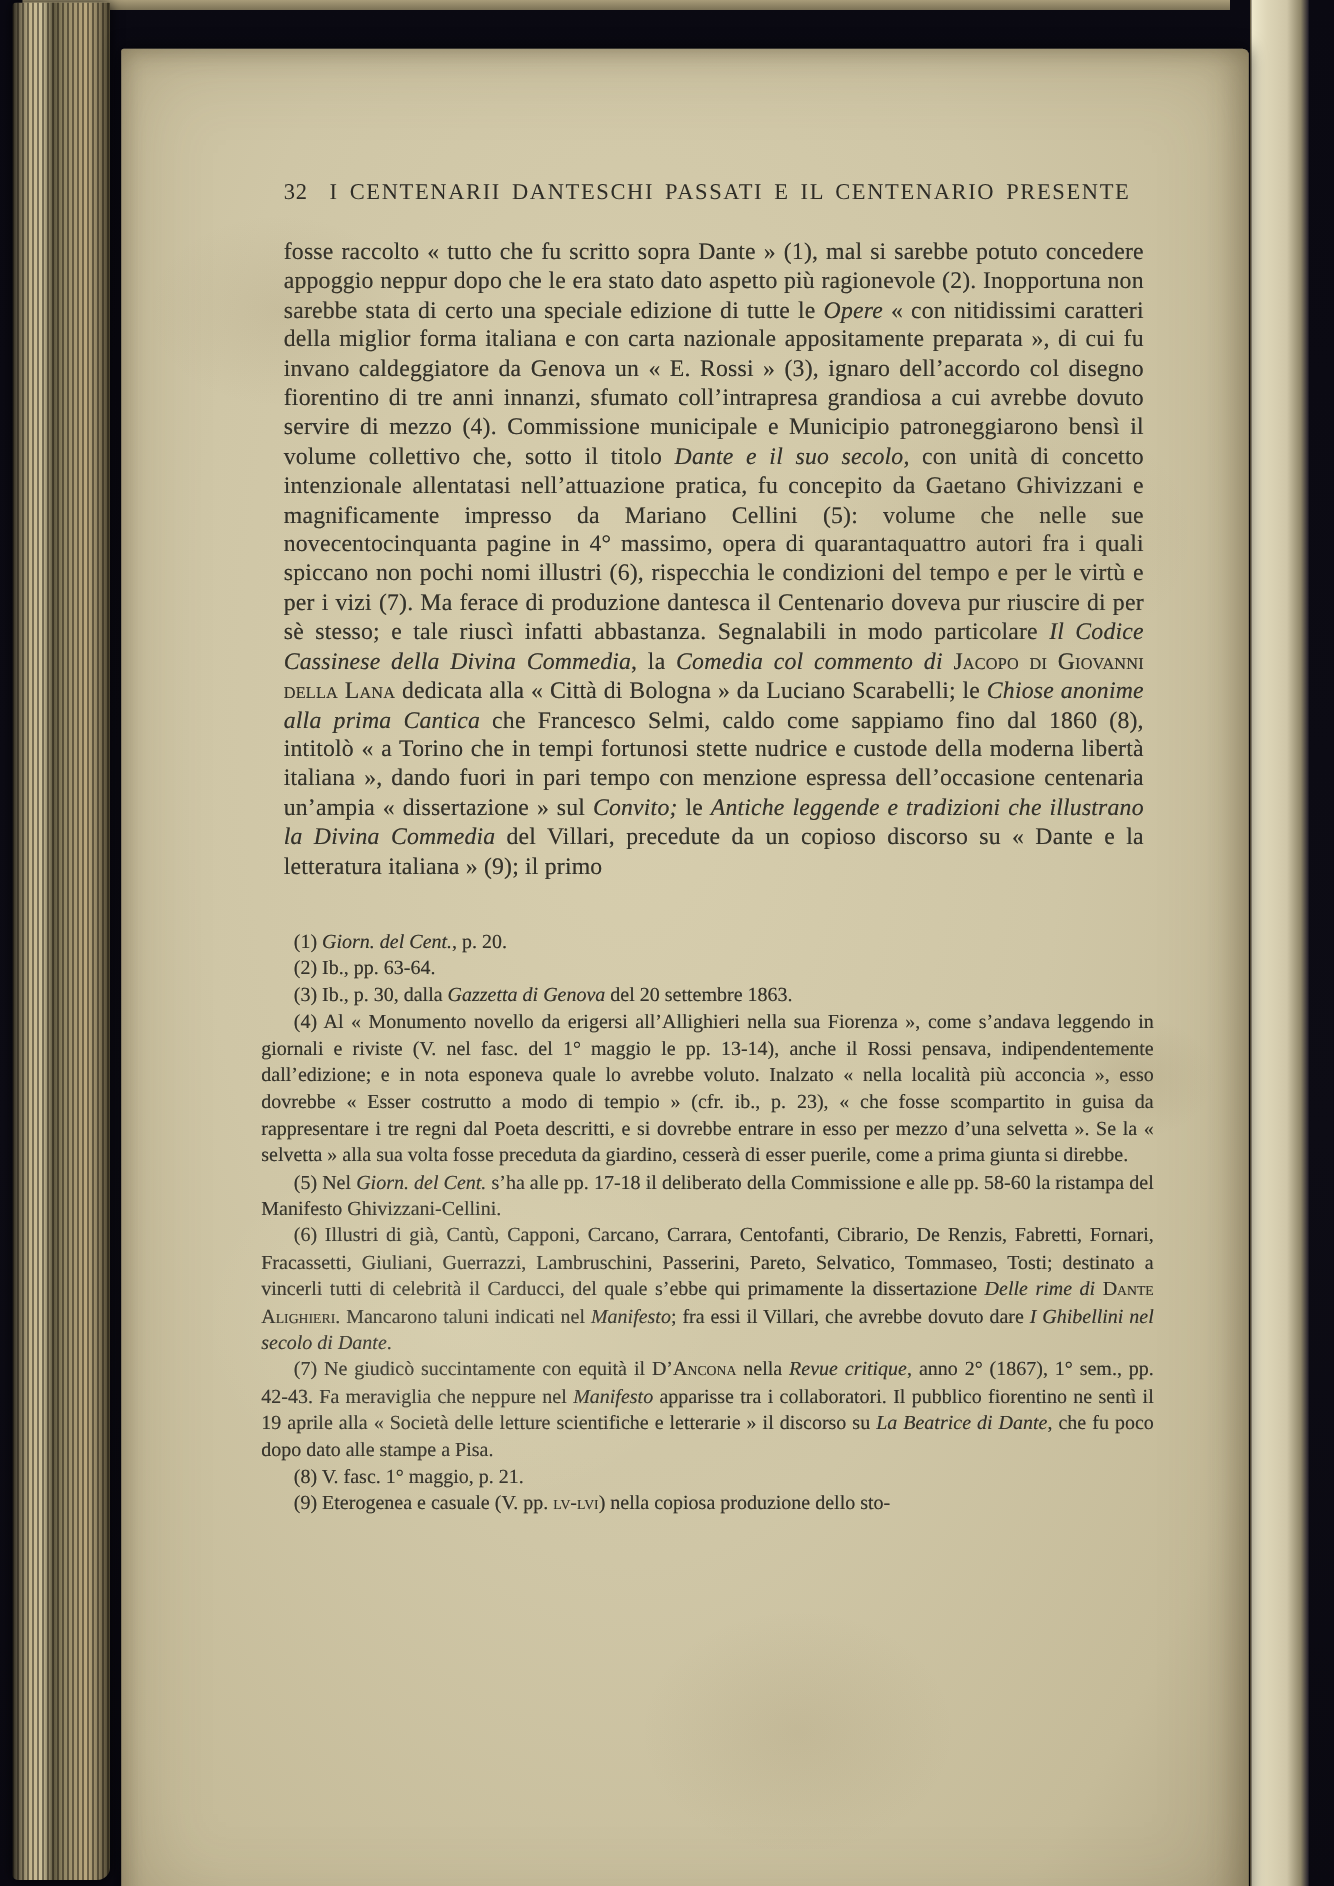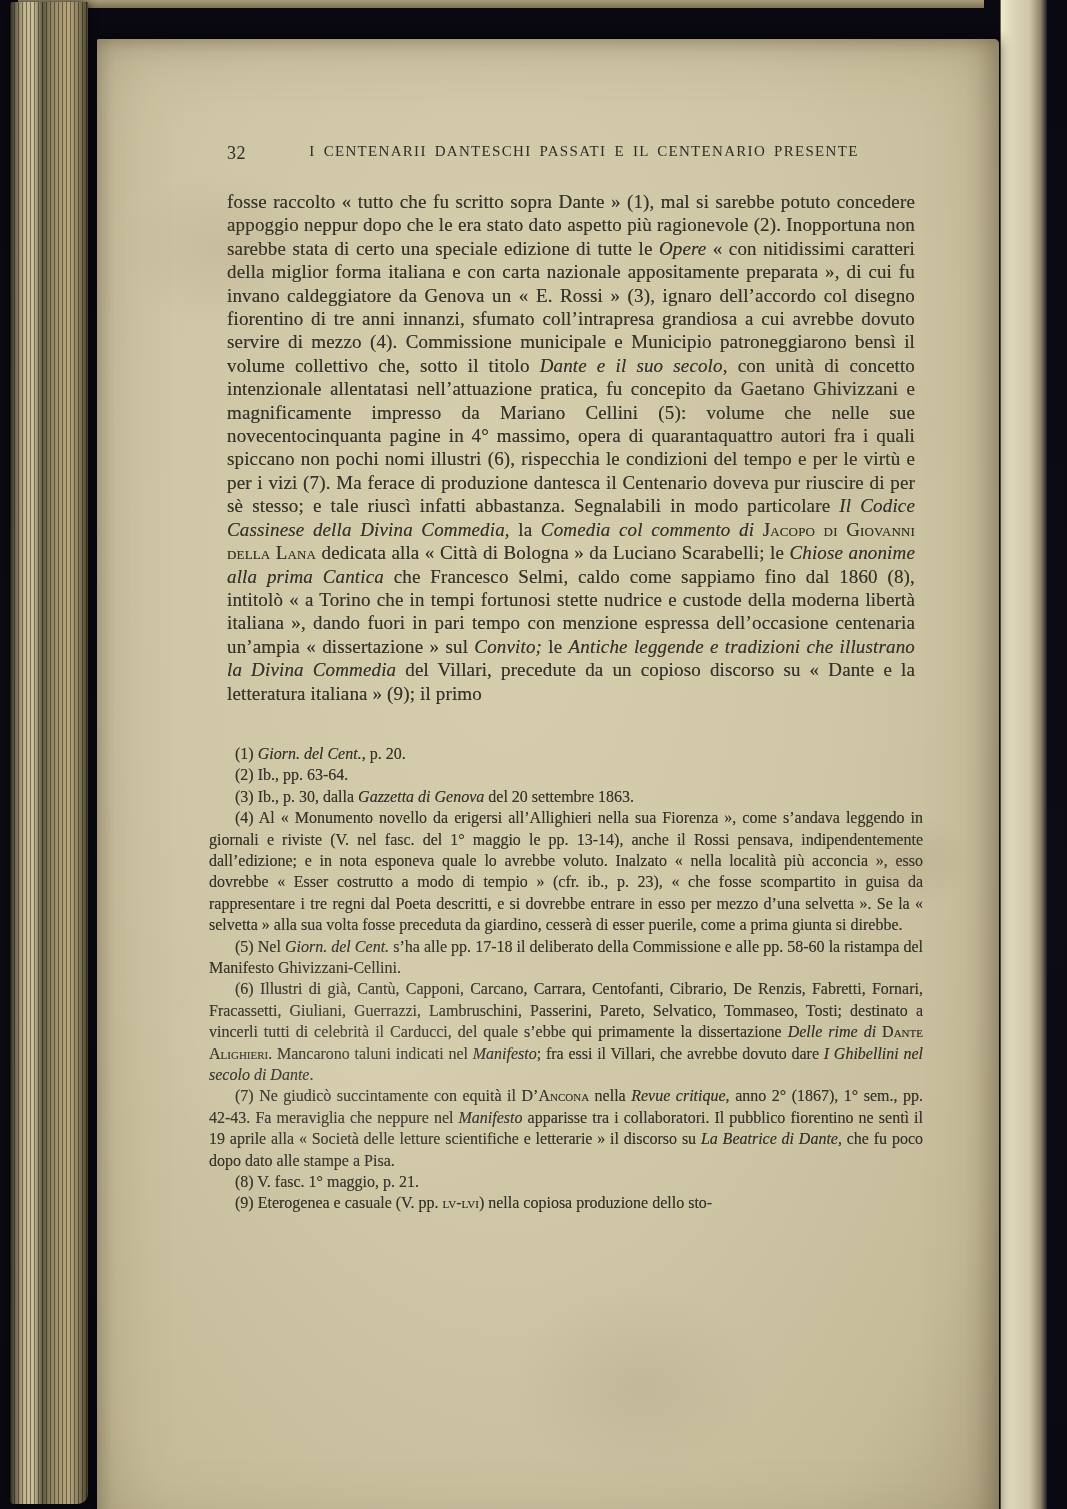--- a/index.html
+++ b/index.html
@@ -68,21 +68,21 @@
     margin: 104px 84px 0 130px;
     height: 20px;
     color: #2f2d27;
   }
   .page-num {
     position: absolute; left: 0; top: 0;
     font-size: 18px; letter-spacing: 0.5px;
   }
   .running-header {
     display: block; text-align: center;
-    font-size: 15px; letter-spacing: 1.3px; word-spacing: 3px;
+    font-size: 18px; letter-spacing: 1.3px; word-spacing: 3px;
     padding-left: 26px;
     white-space: nowrap;
   }
   .body-text {
     margin: 27px 84px 0 130px;
     font-size: 19px; line-height: 23.4px;
     letter-spacing: 0.15px;
     text-align: justify;
     color: #34322b;
     text-shadow: 0 0 0.4px rgba(44,40,28,0.55);

